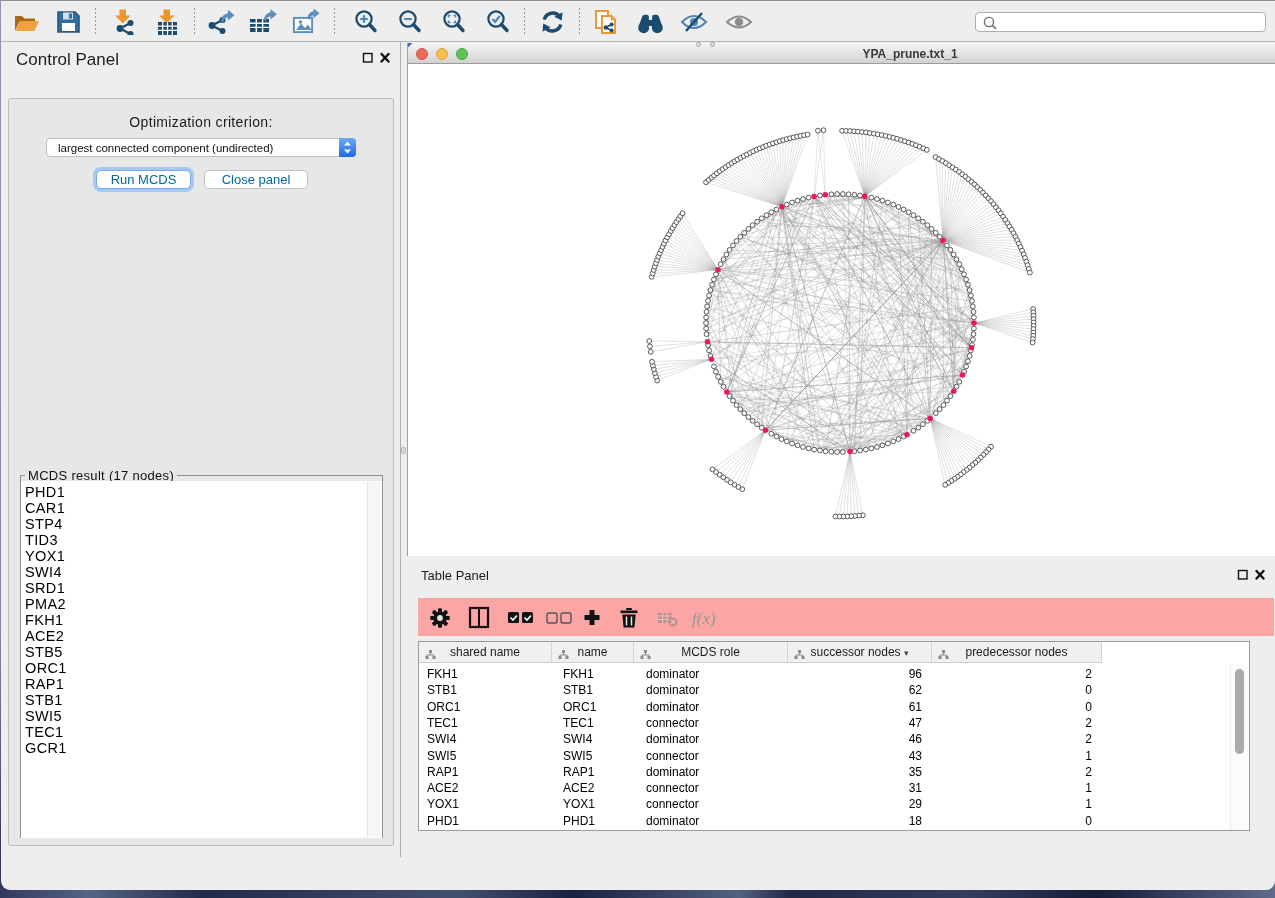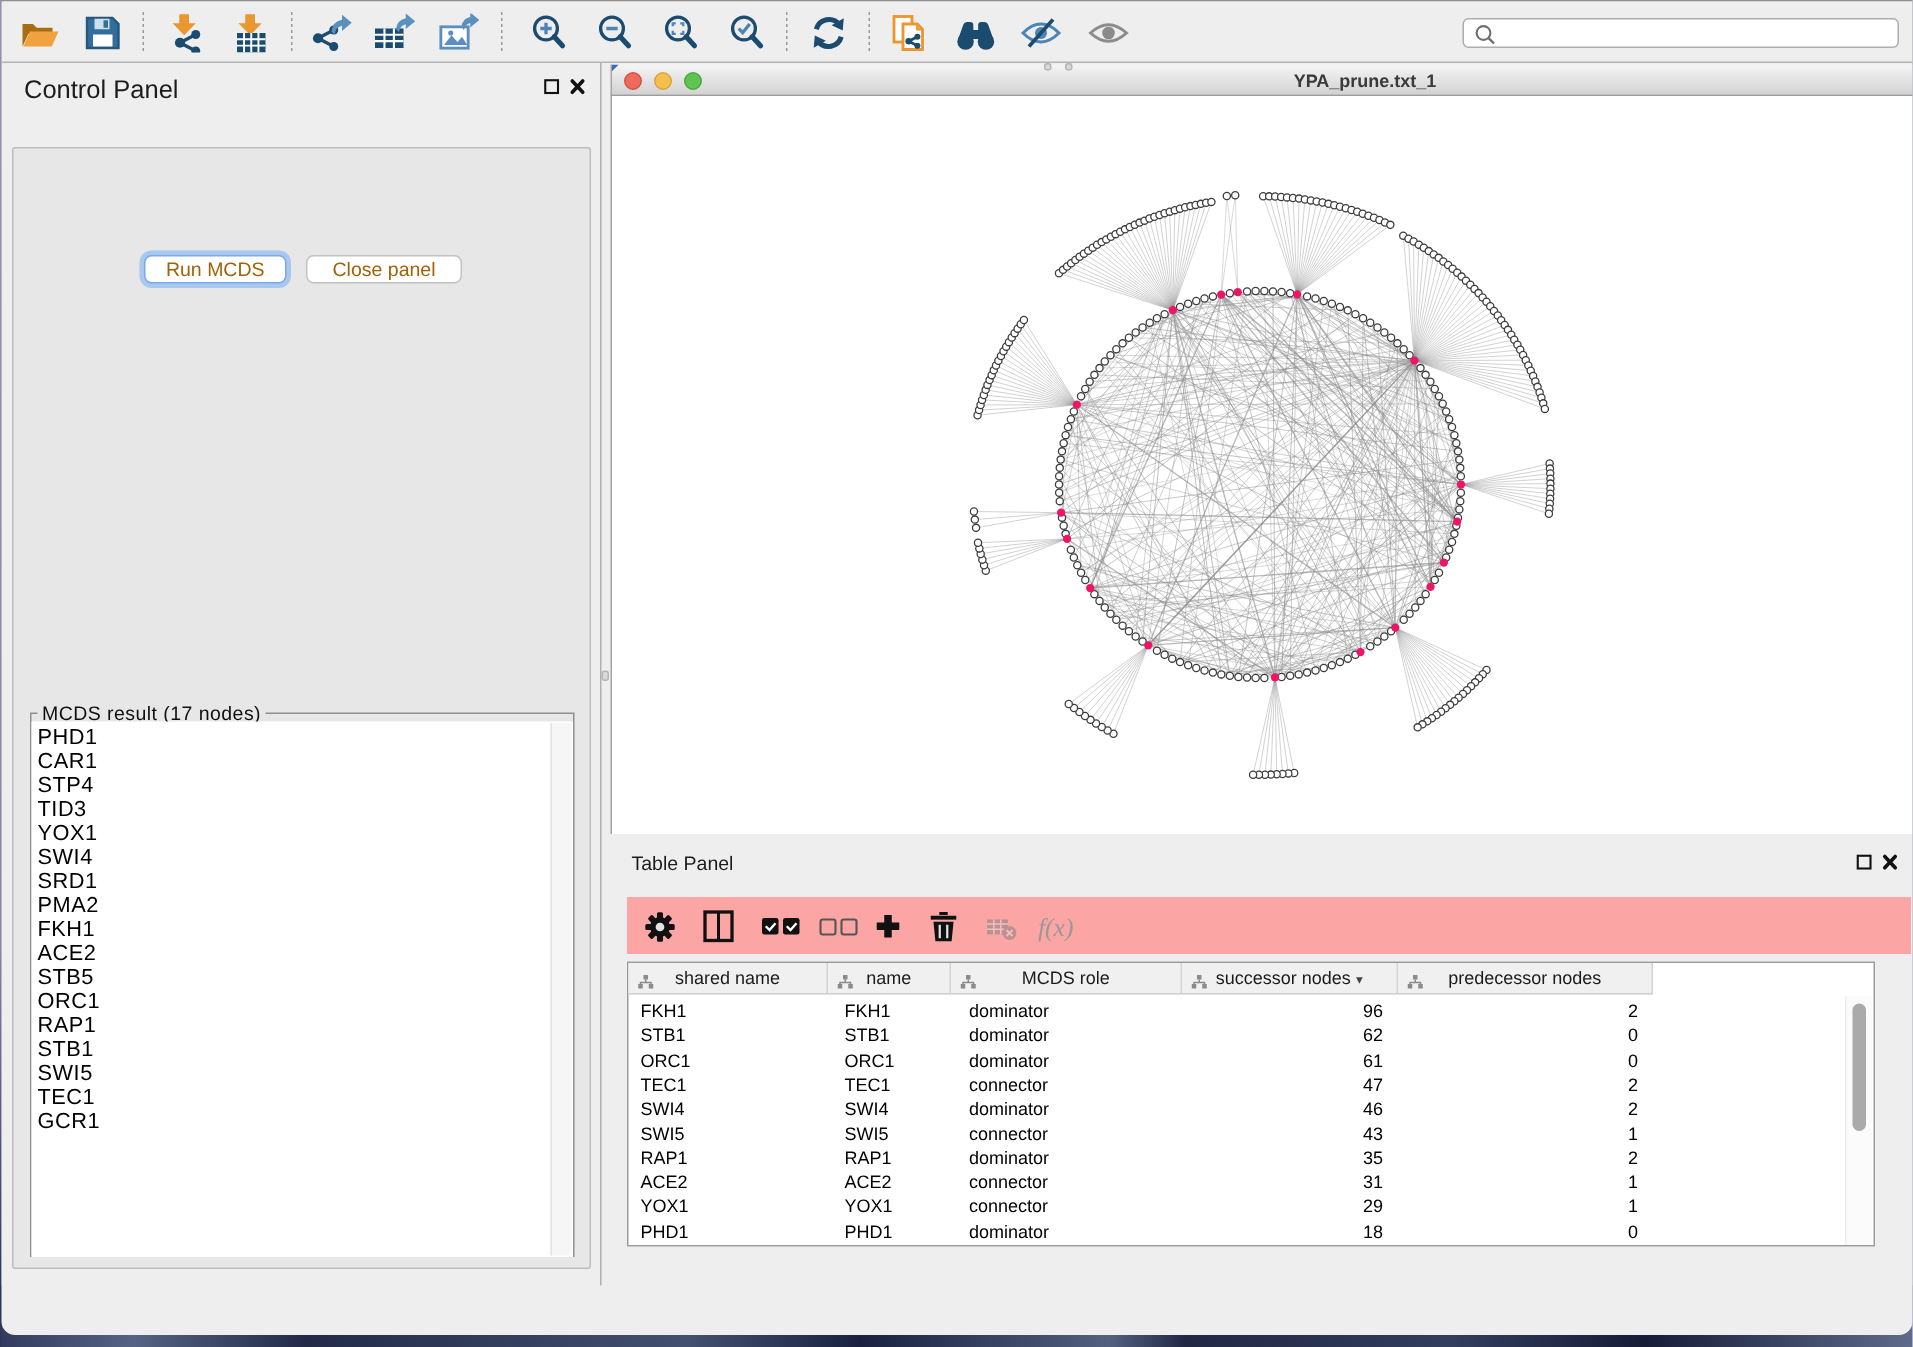--- a/index.html
+++ b/index.html
@@ -16,21 +16,21 @@
 .lptitle{position:absolute;left:15px;top:8px;font-size:17px;color:#1c1c1c}
 .pane{position:absolute;left:7px;top:56px;width:386px;height:748px;background:#e7e7e7;border:1px solid #bdbdbd;border-radius:2px}
 .tabs{position:absolute;left:80px;top:34px;height:20px;display:flex;border:1px solid #c3c3c3;border-radius:5px;overflow:hidden;background:#fff}
 .tab{font-size:13px;color:#1d1d1d;text-align:center;line-height:19px;border-left:1px solid #c9c9c9}
 .tab:first-child{border-left:none}
 .tabsel{background:linear-gradient(#4697f5,#1a70ee);color:#fff}
 .optlab{position:absolute;left:0;top:72px;width:400px;text-align:center;font-size:14px;letter-spacing:0.35px;color:#1a1a1a}
 .dd{position:absolute;left:45px;top:96px;width:310px;height:19px;background:#fff;border:1px solid #bdbdbd;border-radius:4px}
 .ddtext{position:absolute;left:11px;top:2px;font-size:11.5px;color:#111;line-height:15px}
 .ddbtn{position:absolute;right:-1px;top:-1px;width:17px;height:19px;border-radius:0 4px 4px 0;background:linear-gradient(#6aa9f8,#2268e2)}
-.btn{position:absolute;height:19px;background:#fff;border:1px solid #c2c2c2;border-radius:5px;font-size:13px;color:#a16207;text-align:center;line-height:17px}
+.btn{position:absolute;height:19px;background:#fff;border:1px solid #c2c2c2;border-radius:5px;font-size:13px;color:#0369a1;text-align:center;line-height:17px}
 .focusring{box-shadow:0 0 0 3px #a8c8f0;border-color:#7aa8e8}
 .fs{position:absolute;left:19px;top:433px;width:363px;height:363px;border:1px solid #8f8f8f}
 .fslegend{position:absolute;left:4px;top:-8px;background:#e7e7e7;padding:0 3px;font-size:13px;letter-spacing:0.3px;color:#111}
 .fslist{position:absolute;left:0px;top:5px;width:361px;height:357px;background:#fff}
 .fsitem{position:absolute;left:4px;font-size:14.5px;letter-spacing:0.35px;color:#000}
 .fssb{position:absolute;right:1px;top:1px;width:14px;height:355px;background:#f6f6f6;border-left:1px solid #e2e2e2}
 .netwin{position:absolute;left:406px;top:42px;width:869px;height:513px}
 .nettitle{position:absolute;left:0;top:0;width:869px;height:21px;background:linear-gradient(#f5f5f5,#d2d2d2);border-bottom:1px solid #9c9c9c;border-left:1px solid #a5a5a5}
 .tl{position:absolute;top:5px;width:12px;height:12px;border-radius:6px}
 .netname{position:absolute;top:4px;left:135px;width:734px;text-align:center;font-size:12px;font-weight:bold;color:#3a3a3a}
@@ -160,20 +160,28 @@
         </svg>
       </div>
     </div>
     <div class="lp">
 <div class="lptitle">Control Panel</div>
 <svg class="abs" style="left:361px;top:10px" width="30" height="12" viewBox="0 0 30 12">
 <rect x="1.5" y="1.5" width="8.5" height="8.5" fill="none" stroke="#111" stroke-width="1.4"></rect>
 <path d="M19.5 2 l7 7.5 M26.5 2 l-7 7.5" stroke="#111" stroke-width="2.4" stroke-linecap="round"></path>
       </svg>
 <div class="pane"></div>
+<div class="optlab">Optimization criterion:</div>
+<div class="dd">
+        <div class="ddtext">largest connected component (undirected)</div>
+<div class="ddbtn"><svg width="17" height="19" viewBox="0 0 17 19">
+<path d="M8.5 3.5 L12 7.5 H5 Z" fill="#fff"></path>
+            <path d="M8.5 15.5 L12 11.5 H5 Z" fill="#fff"></path>
+          </svg></div>
+      </div>
 <div class="btn focusring" style="left:95px;top:128px;width:95px">Run MCDS</div>
 <div class="btn" style="left:203px;top:128px;width:104px">Close panel</div>
 <div class="fs">
         <div class="fslegend">MCDS result (17 nodes)</div>
 <div class="fslist">
           <div class="fsitem" style="top:3px">PHD1</div>
           <div class="fsitem" style="top:19px">CAR1</div>
           <div class="fsitem" style="top:35px">STP4</div>
           <div class="fsitem" style="top:51px">TID3</div>
           <div class="fsitem" style="top:67px">YOX1</div>

